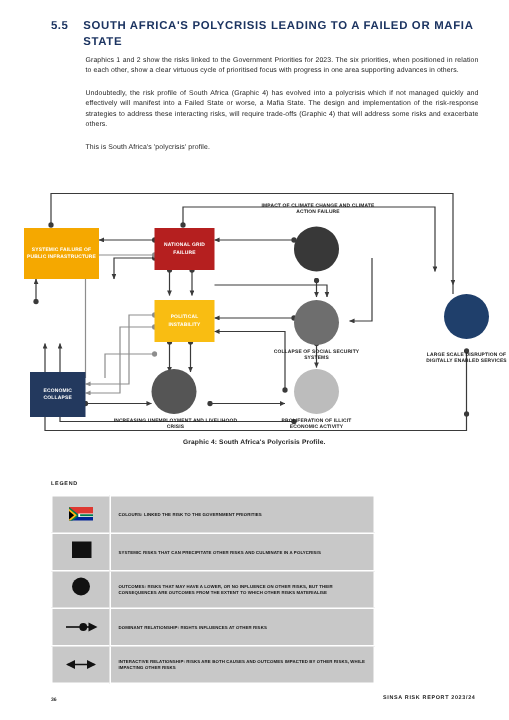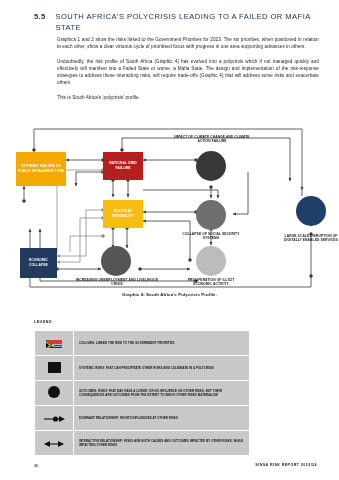--- a/index.html
+++ b/index.html
@@ -28,21 +28,21 @@
     color: #1c3461;
     font-size: 7.6px;
     font-weight: bold;
     letter-spacing: 0.3px;
     line-height: 10.5px;
     flex: 0 0 auto;
   }
   .sec-title {
     color: #1c3461;
     font-size: 7.6px;
-    font-weight: normal;
+    font-weight: bold;
     letter-spacing: 0.45px;
     line-height: 10.5px;
   }
 
   
   .body-wrap {
     position: absolute;
     left: 57px;
     top: 36px;
     width: 262px;

